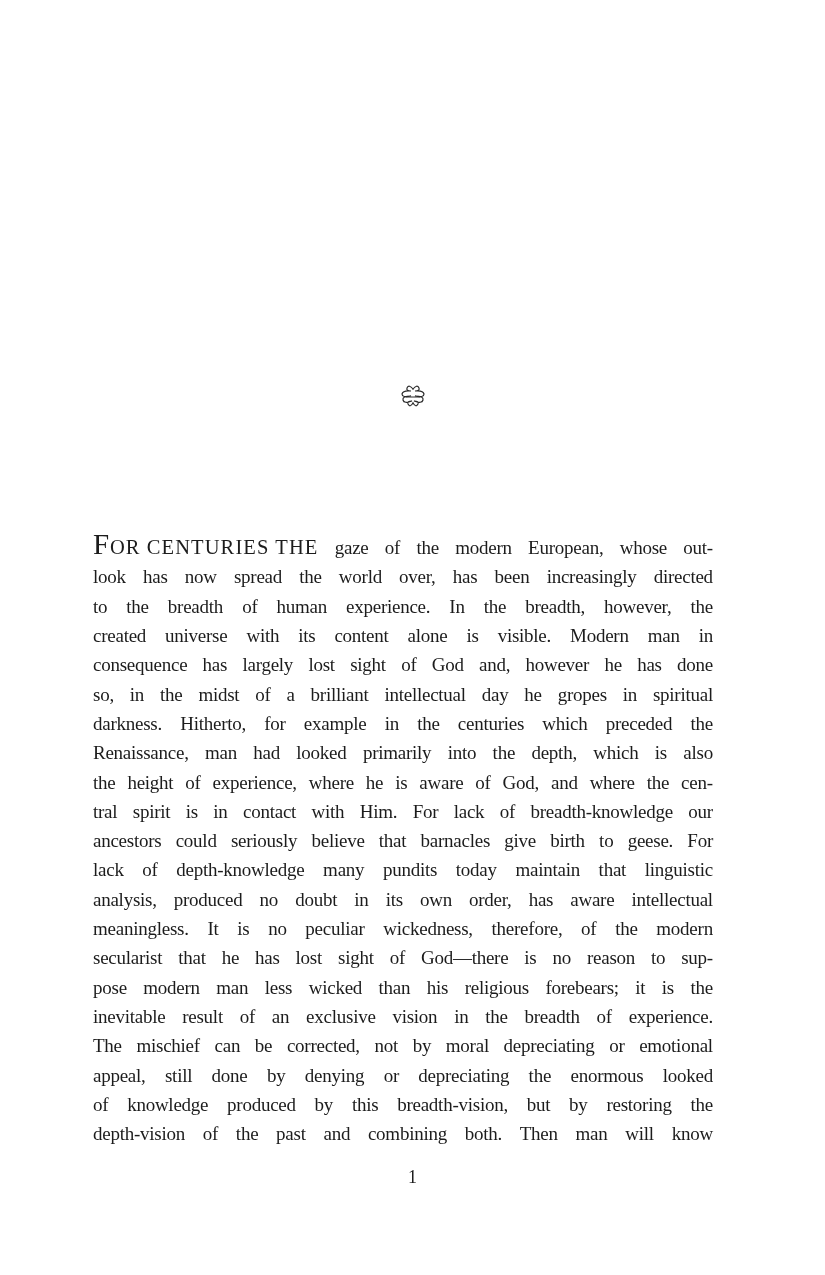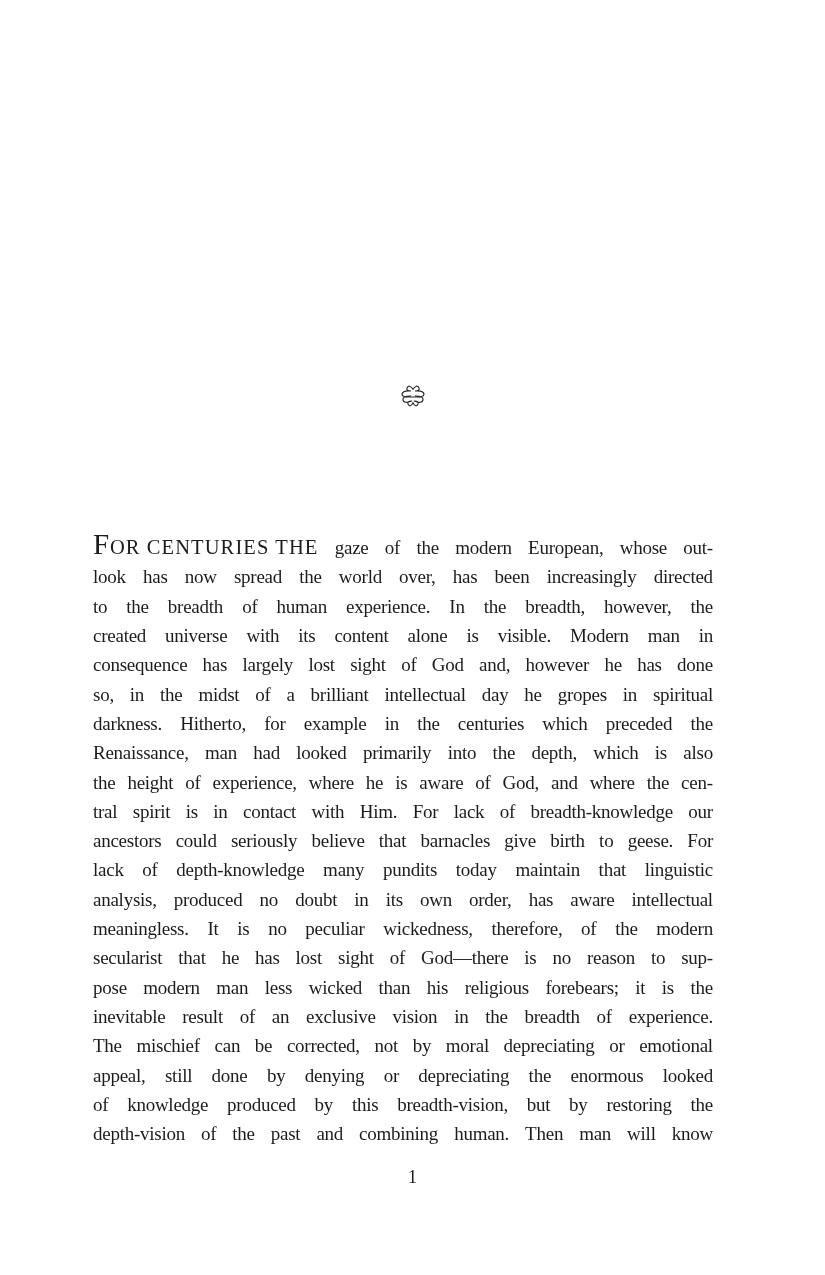--- a/index.html
+++ b/index.html
@@ -354,21 +354,21 @@
         <span>restoring</span>
         <span>the</span>
       </div>
       <div class="line">
         <span>depth-vision</span>
         <span>of</span>
         <span>the</span>
         <span>past</span>
         <span>and</span>
         <span>combining</span>
-        <span>human.</span>
+        <span>both.</span>
         <span>Then</span>
         <span>man</span>
         <span>will</span>
         <span>know</span>
       </div>
     </div>
 
   <div class="page-number">1</div>
 
 </div>

